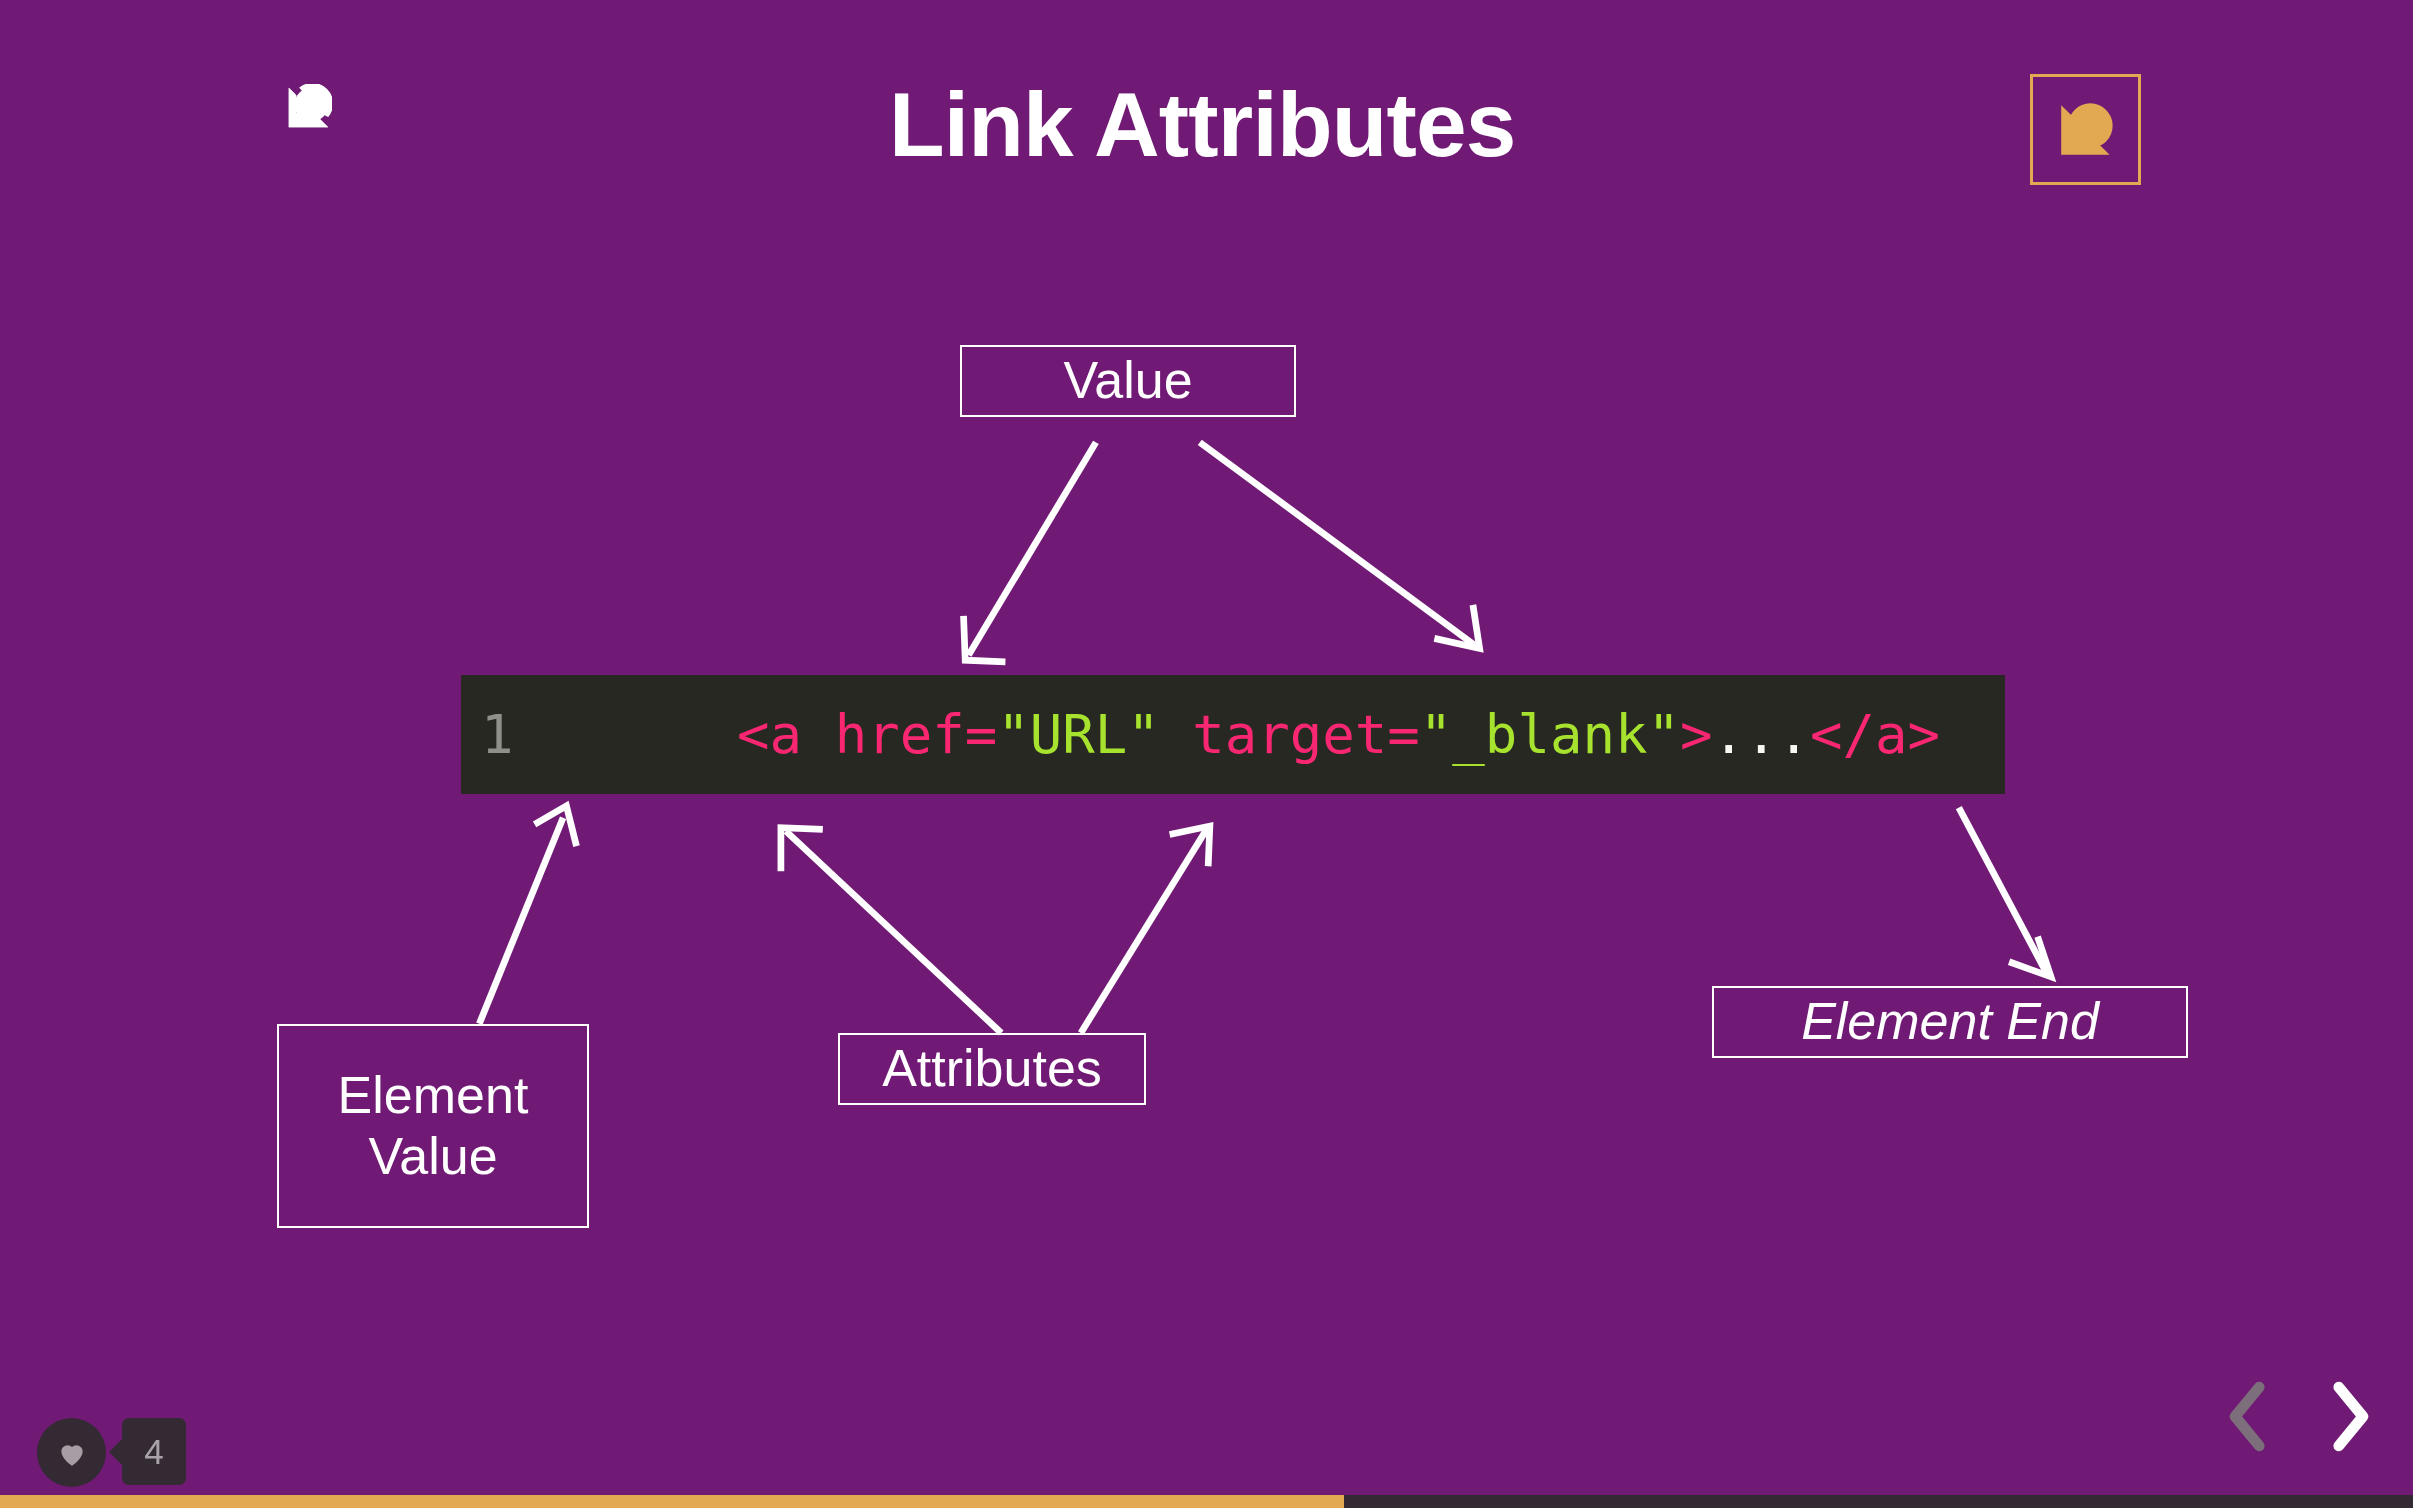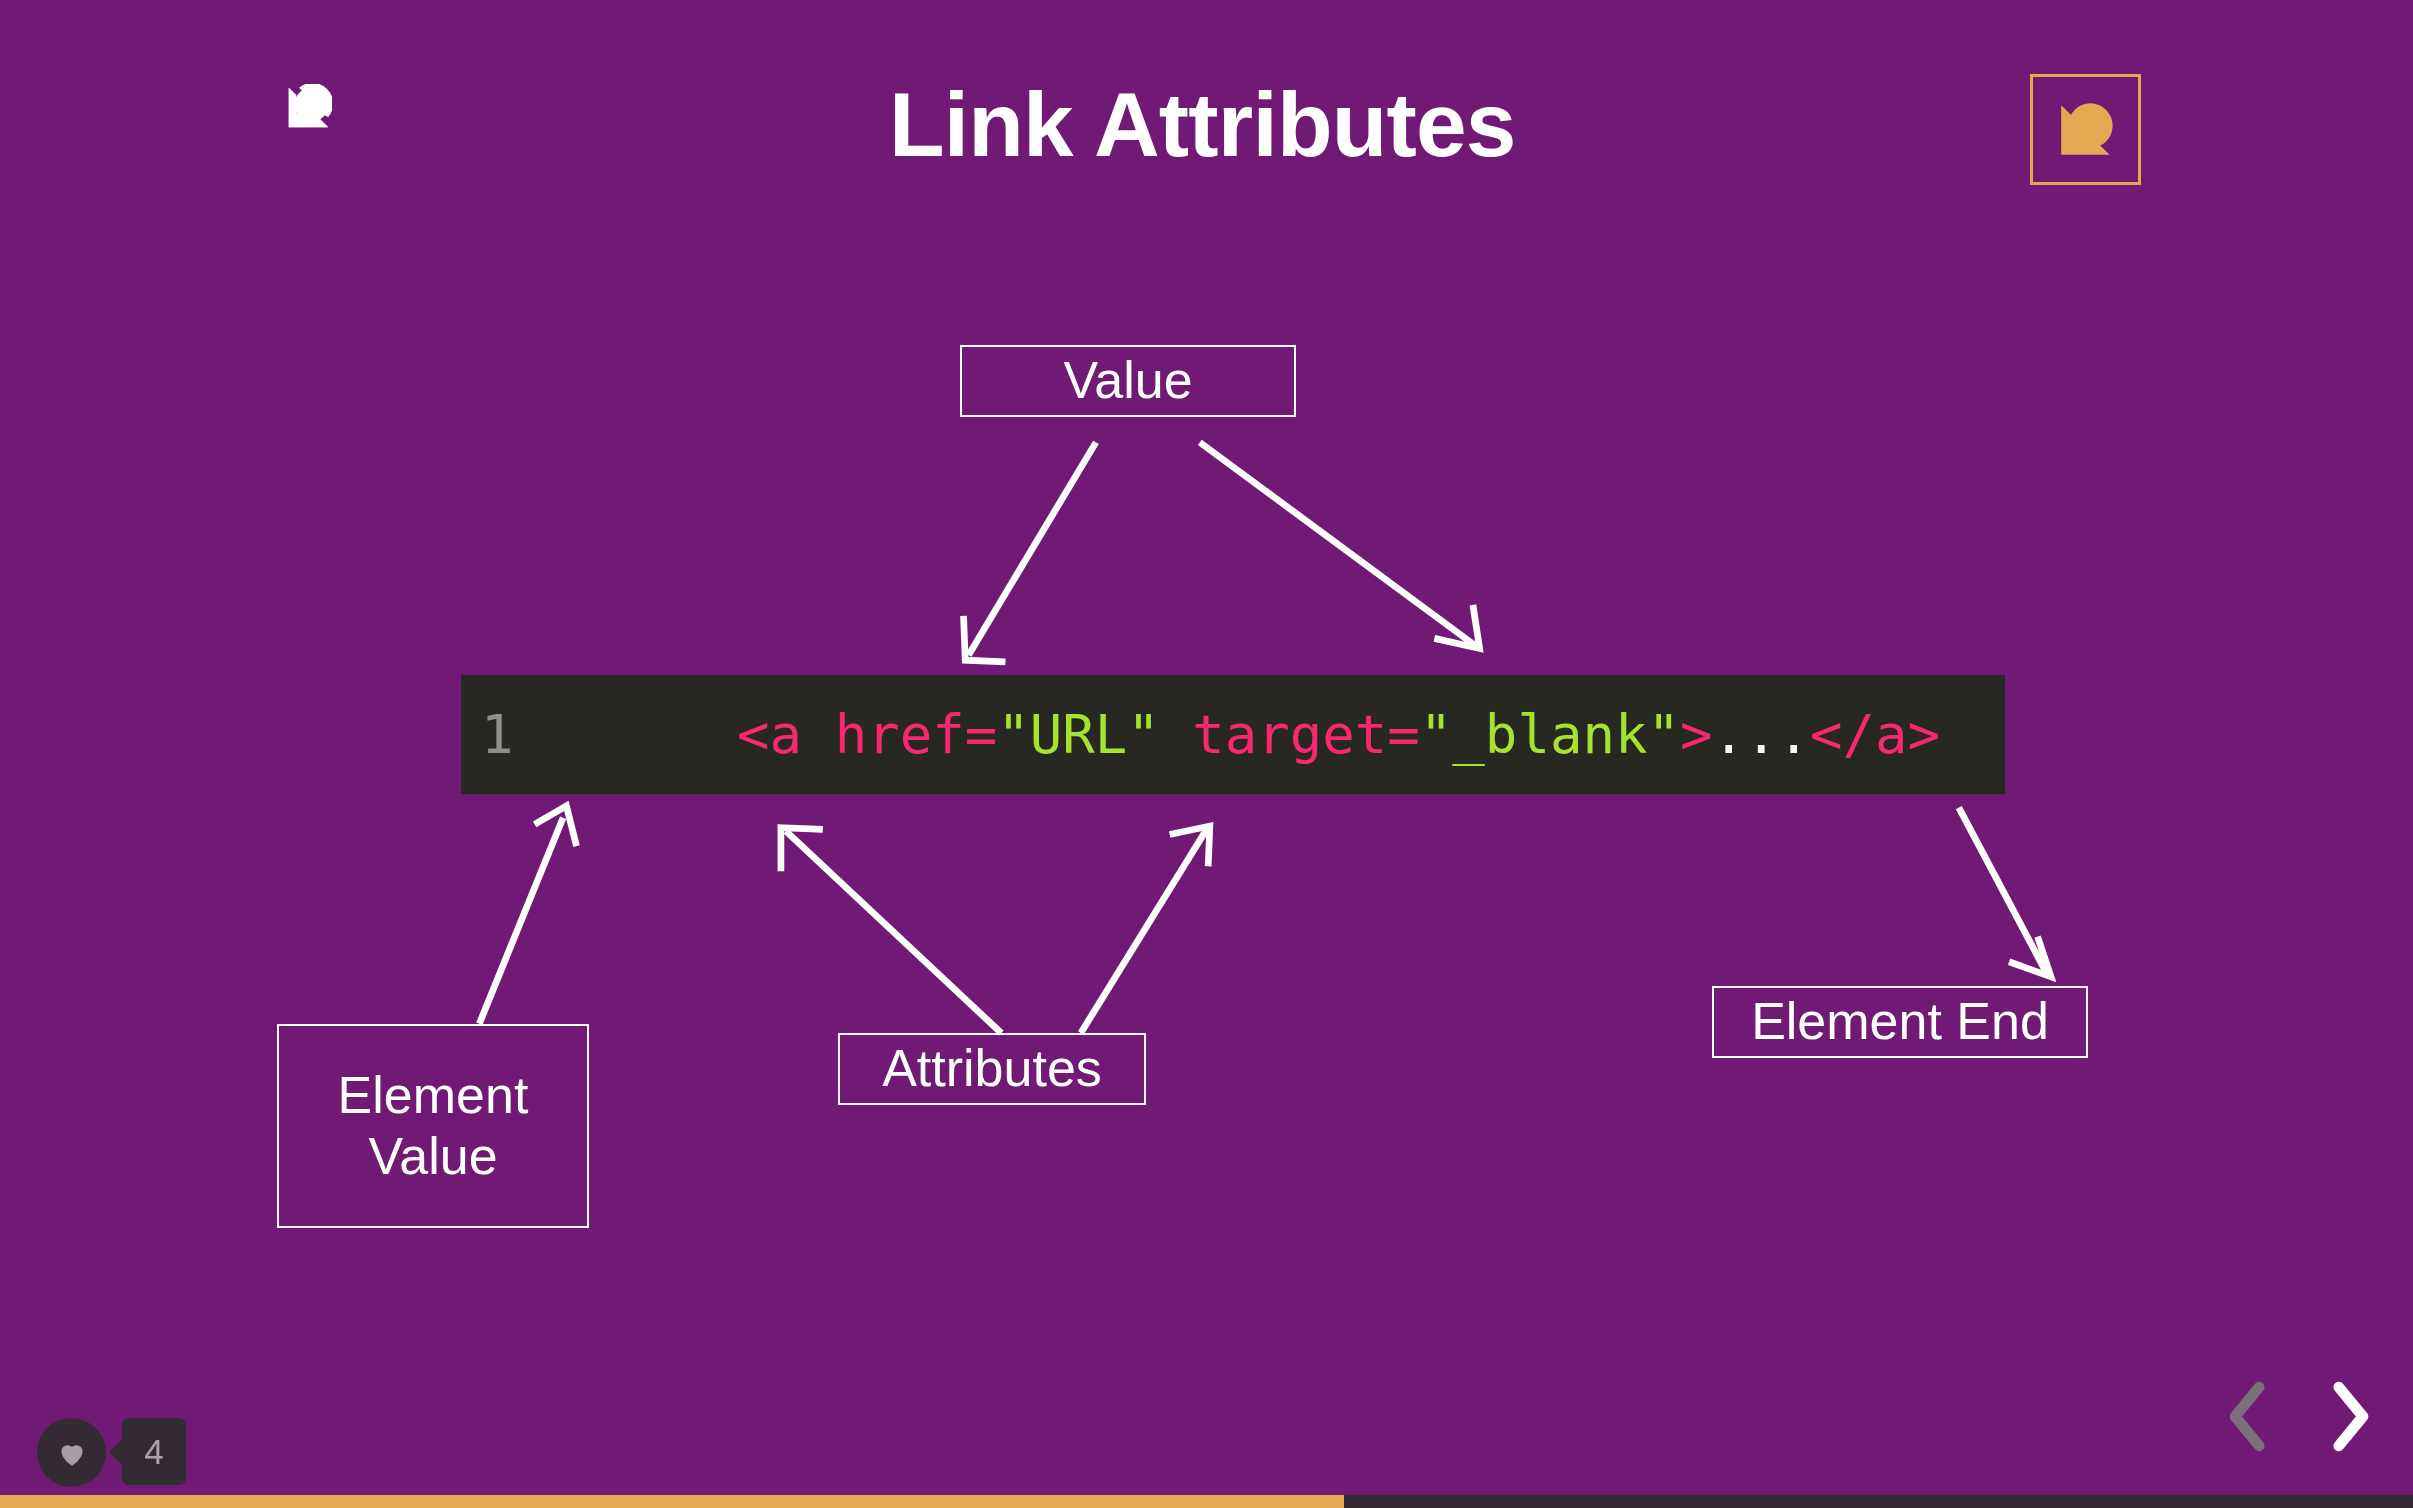--- a/index.html
+++ b/index.html
@@ -95,21 +95,21 @@
     align-items: center;
     justify-content: center;
     text-align: center;
     font-size: 52px;
     line-height: 1.18;
     font-weight: 400;
   }
   #callout-value        { left: 960px; top: 345px;  width: 336px;  height: 72px; }
   #callout-element-start{ left: 277px;  top: 1024px; width: 312px;  height: 204px; }
   #callout-attributes   { left: 838px; top: 1033px; width: 308px;  height: 72px; }
-  #callout-element-end  { left: 1712px; top: 986px; width: 376px;  height: 72px; }
+  #callout-element-end  { left: 1712px; top: 986px; width: 476px;  height: 72px; font-style: italic; }
 
   
   #arrow-layer {
     position: absolute;
     left: 0;
     top: 0;
     width: 2413px;
     height: 1508px;
     pointer-events: none;
   }

